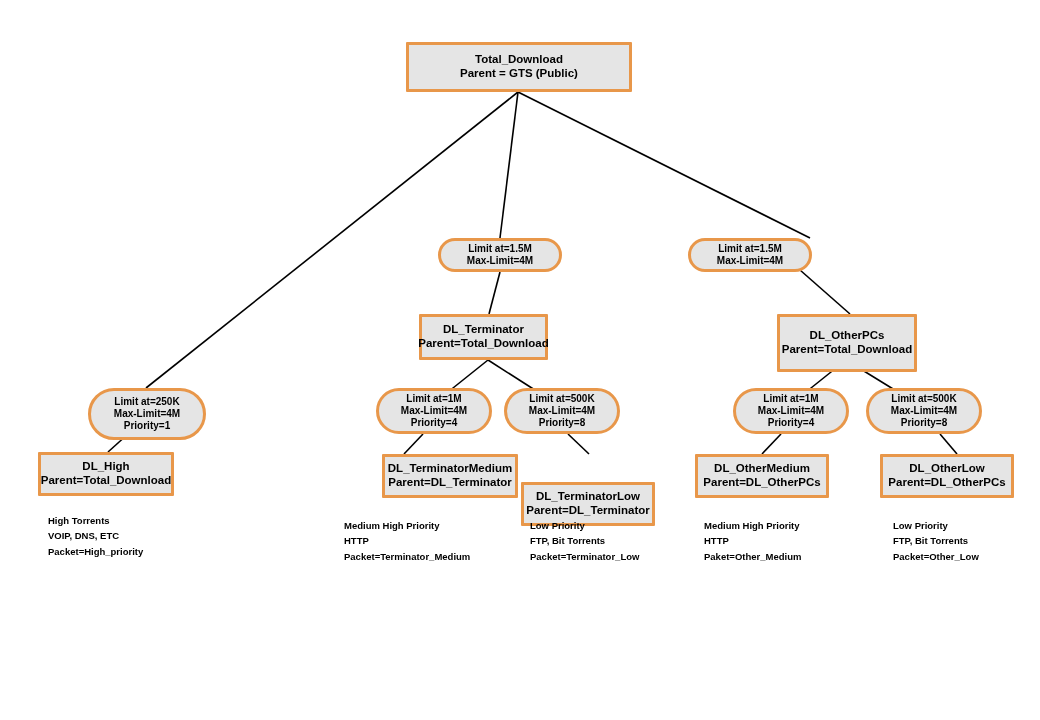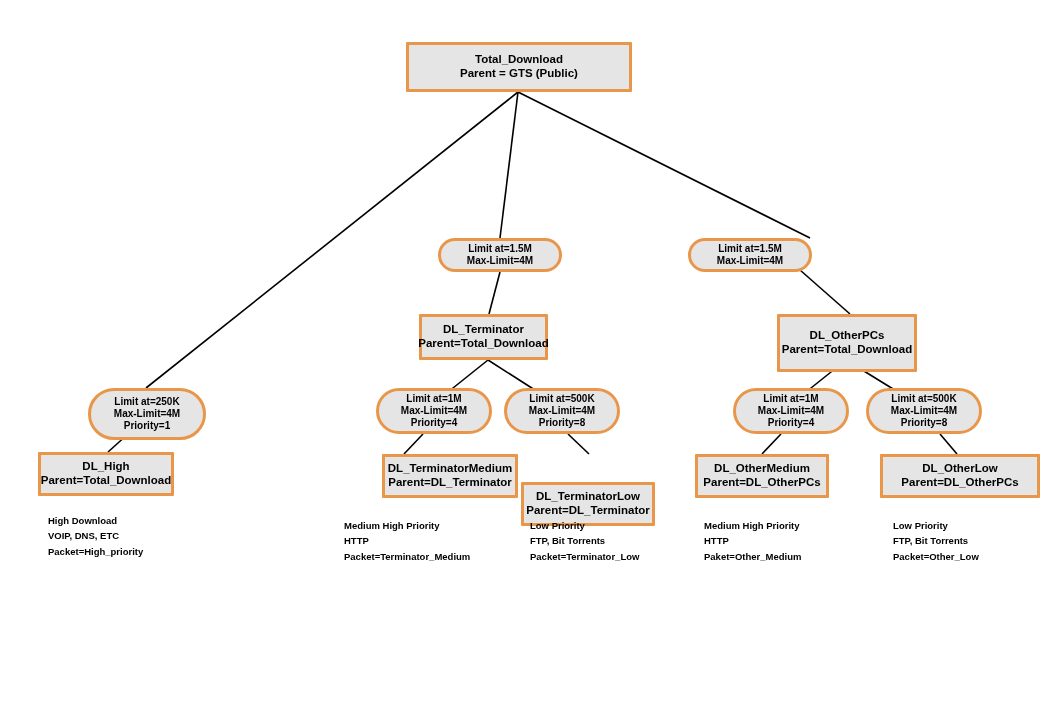--- a/index.html
+++ b/index.html
@@ -163,27 +163,27 @@
   <div class="node rect" style="left:521px; top:482px; width:134px; height:44px;">
     <div class="line">DL_TerminatorLow</div>
     <div class="line">Parent=DL_Terminator</div>
   </div>
 
   <div class="node rect" style="left:695px; top:454px; width:134px; height:44px;">
     <div class="line">DL_OtherMedium</div>
     <div class="line">Parent=DL_OtherPCs</div>
   </div>
 
-  <div class="node rect" style="left:880px; top:454px; width:160px; height:44px;">
+  <div class="node rect" style="left:880px; top:454px; width:134px; height:44px;">
     <div class="line">DL_OtherLow</div>
     <div class="line">Parent=DL_OtherPCs</div>
   </div>
 
   <div class="note" style="left:48px; top:513px;">
-    <div>High Download</div>
+    <div>High Torrents</div>
     <div>VOIP, DNS, ETC</div>
     <div>Packet=High_priority</div>
   </div>
 
   <div class="note" style="left:344px; top:518px;">
     <div>Medium High Priority</div>
     <div>HTTP</div>
     <div>Packet=Terminator_Medium</div>
   </div>
 

